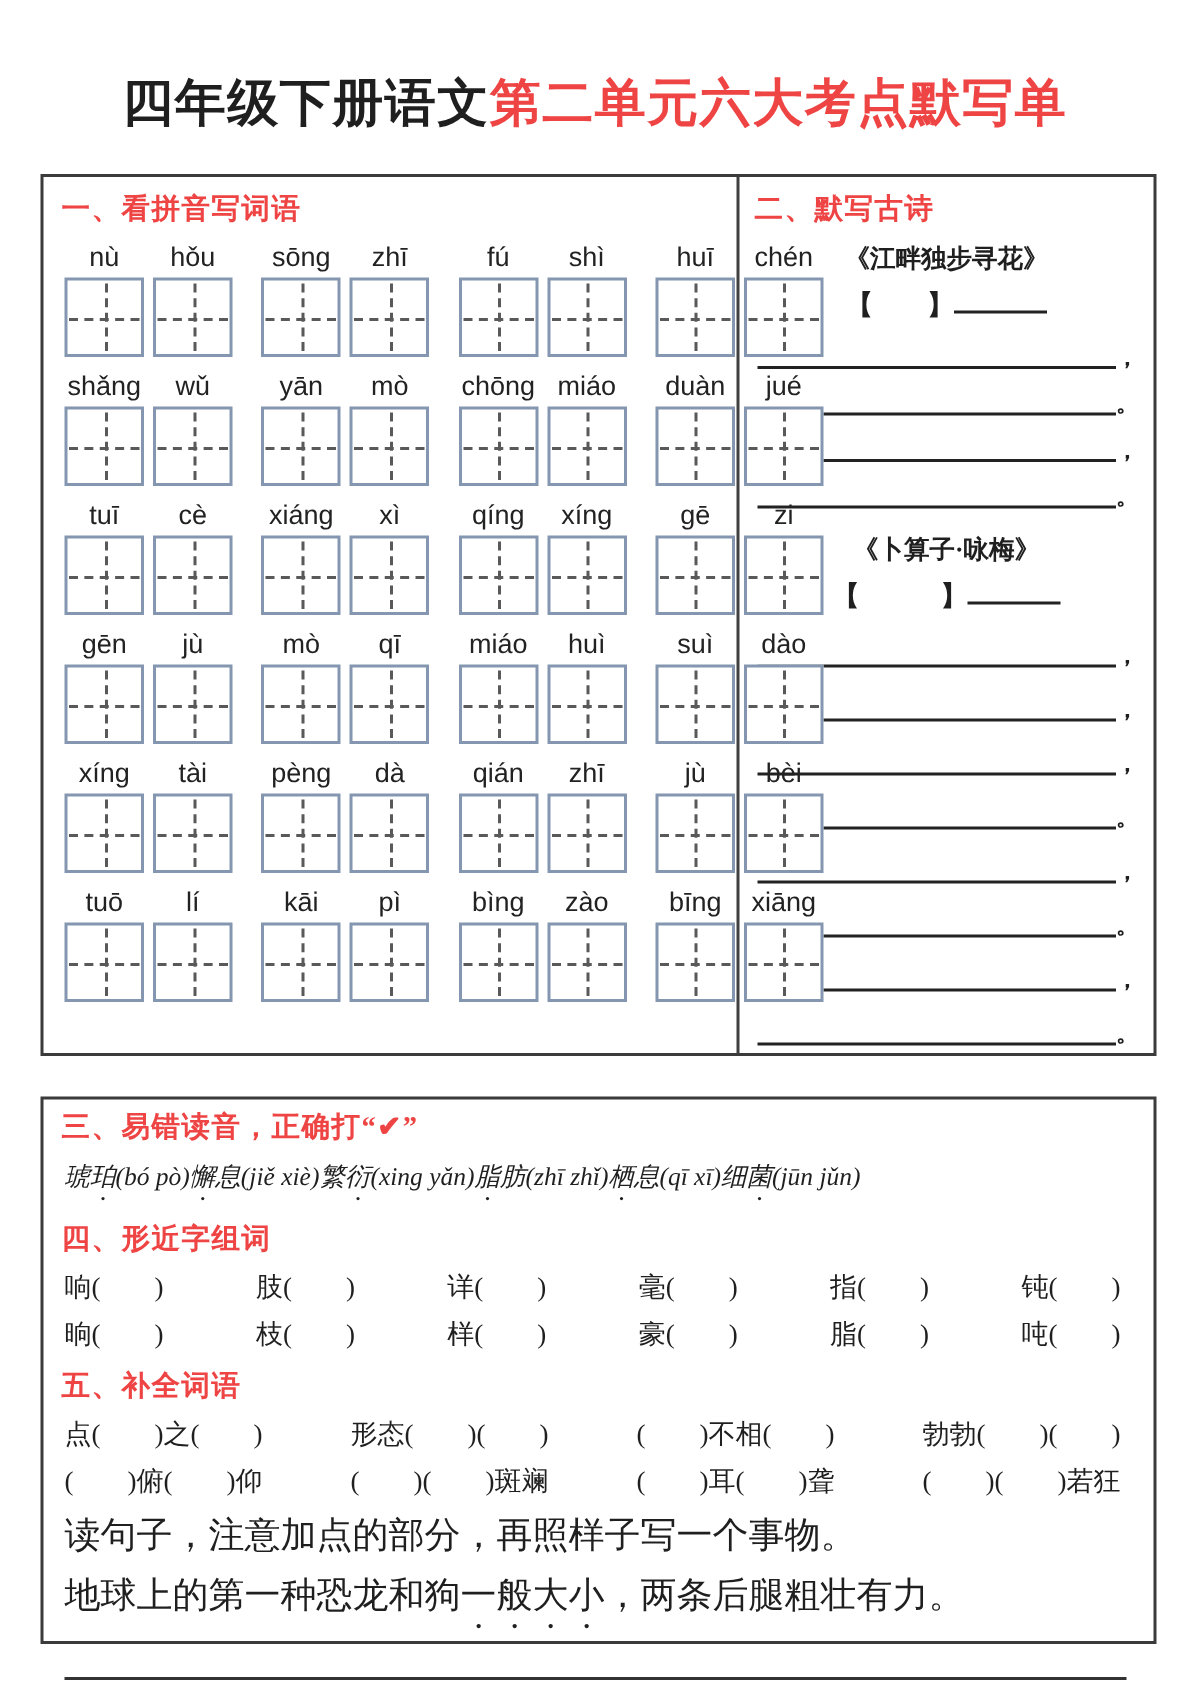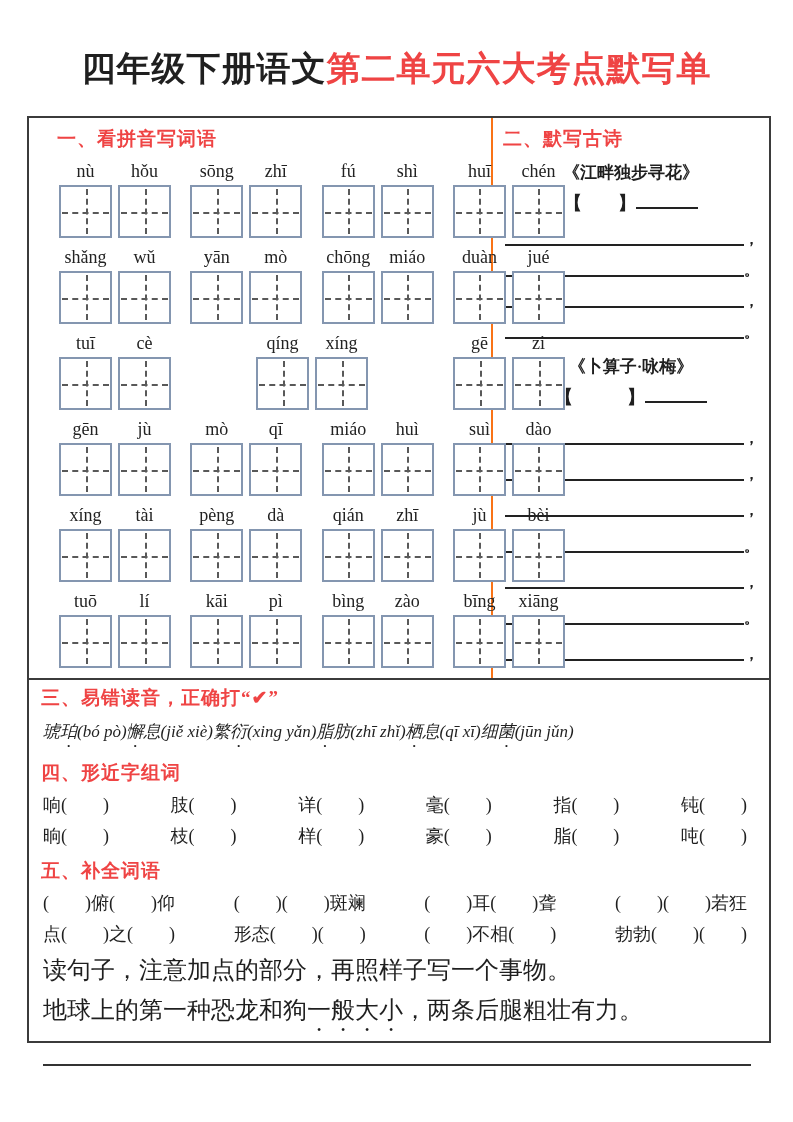--- a/index.html
+++ b/index.html
@@ -5,30 +5,30 @@
   html,body{margin:0;padding:0;background:#ffffff;}
   body{width:793px;height:1122px;position:relative;overflow:hidden;
        font-family:"Liberation Serif","DejaVu Serif",serif;color:#1f1f1f;}
   .red{color:#ef4444;}
   
   .page-title{position:absolute;top:46px;left:0;width:100%;text-align:center;
               font-size:34px;font-weight:bold;letter-spacing:1px;white-space:nowrap;}
   
   .top-box{position:absolute;left:27px;top:116px;width:744px;height:588px;
            border:2px solid #3b3b3b;box-sizing:border-box;display:flex;background:#fff;}
-  .bottom-box{position:absolute;left:27px;top:678px;width:744px;height:365px;
+  .bottom-box{position:absolute;left:27px;top:731px;width:744px;height:365px;
               border:2px solid #3b3b3b;box-sizing:border-box;padding:5px 14px 0 12px;background:#fff;}
-  .col-left{width:464px;border-right:2px solid #f97316;box-sizing:border-box;padding:8px 0 0 28px;}
+  .col-left{width:464px;border-right:2px solid #404040;box-sizing:border-box;padding:8px 0 0 12px;}
   .col-right{flex:1;padding:8px 10px 16px 10px;box-sizing:border-box;}
   h3{margin:0;font-size:19px;font-weight:bold;letter-spacing:1px;}
   
   .py-rows{width:506px;margin-left:2px;}
   .py-row{display:flex;justify-content:space-between;margin-top:9px;}
   .grp{width:112px;}
-  .py{display:flex;gap:6px;margin-bottom:3px;font-family:Liberation Serif, serif;
+  .py{display:flex;gap:6px;margin-bottom:3px;font-family:Liberation Sans, sans-serif;
       font-size:18px;color:#222;}
   .py span{width:53px;text-align:center;white-space:nowrap;}
   .bx{display:flex;gap:6px;}
   .box{width:53px;height:53px;border:2px solid #8496B0;box-sizing:border-box;position:relative;background:#fff;}
   .box::before{content:"";position:absolute;left:50%;top:2px;bottom:2px;border-left:2px dashed #595959;}
   .box::after{content:"";position:absolute;top:50%;left:1px;right:1px;border-top:2px dashed #595959;}
   
   .poem-title{text-align:center;font-size:17px;font-weight:bold;margin-top:9px;white-space:nowrap;}
   .bracket-row{text-align:center;margin-top:7px;font-size:18px;font-weight:bold;white-space:nowrap;}
   .short-rule{display:inline-block;width:62px;border-bottom:2px solid #222;height:14px;}
@@ -149,20 +149,30 @@
               <span>tuī</span>
               <span>cè</span>
             </div>
             <div class="bx">
               <div class="box"></div>
               <div class="box"></div>
             </div>
           </div>
         <div class="grp">
             <div class="py">
+              <span>xiáng</span>
+              <span>xì</span>
+            </div>
+            <div class="bx">
+              <div class="box"></div>
+              <div class="box"></div>
+            </div>
+          </div>
+        <div class="grp">
+            <div class="py">
               <span>qíng</span>
               <span>xíng</span>
             </div>
             <div class="bx">
               <div class="box"></div>
               <div class="box"></div>
             </div>
           </div>
         <div class="grp">
             <div class="py">
@@ -396,29 +406,29 @@
     <span>晌(　　)</span>
       <span>枝(　　)</span>
       <span>样(　　)</span>
       <span>豪(　　)</span>
       <span>脂(　　)</span>
       <span>吨(　　)</span>
   </div>
 
   <h3 class="red mt10">五、补全词语</h3>
   <div class="cells-row">
+    <span>点(　　)之(　　)</span>
+      <span>形态(　　)(　　)</span>
+      <span>(　　)不相(　　)</span>
+      <span>勃勃(　　)(　　)</span>
+  </div>
+  <div class="cells-row">
     <span>(　　)俯(　　)仰</span>
       <span>(　　)(　　)斑斓</span>
       <span>(　　)耳(　　)聋</span>
       <span>(　　)(　　)若狂</span>
   </div>
-  <div class="cells-row">
-    <span>点(　　)之(　　)</span>
-      <span>形态(　　)(　　)</span>
-      <span>(　　)不相(　　)</span>
-      <span>勃勃(　　)(　　)</span>
-  </div>
 
   <div class="sent">读句子，注意加点的部分，再照样子写一个事物。</div>
   <div class="sent"><span>地球上的第一种恐龙和狗</span><span class="em-dot">一般大小</span><span>，两条后腿粗壮有力。</span></div>
   <div class="answer-rule"></div>
 
 </div>
 
 </body></html>

